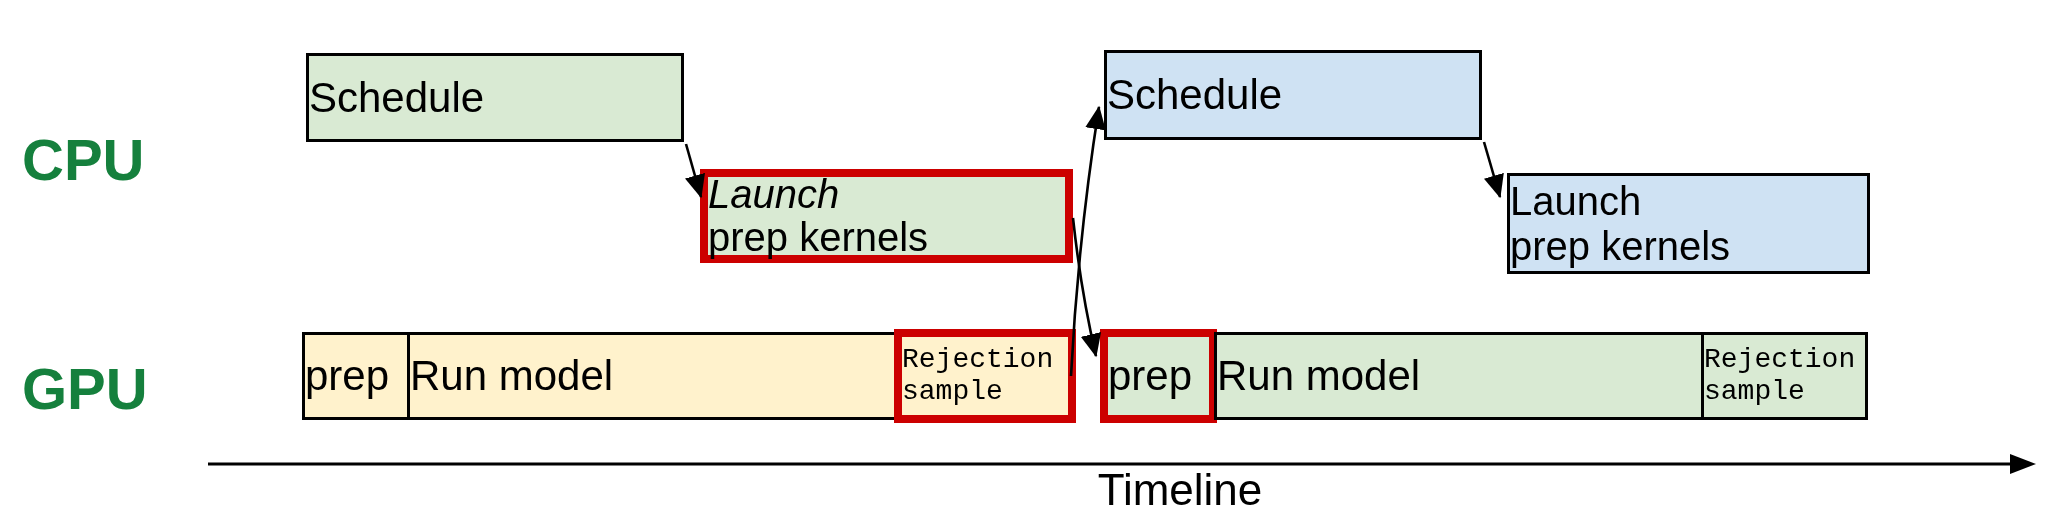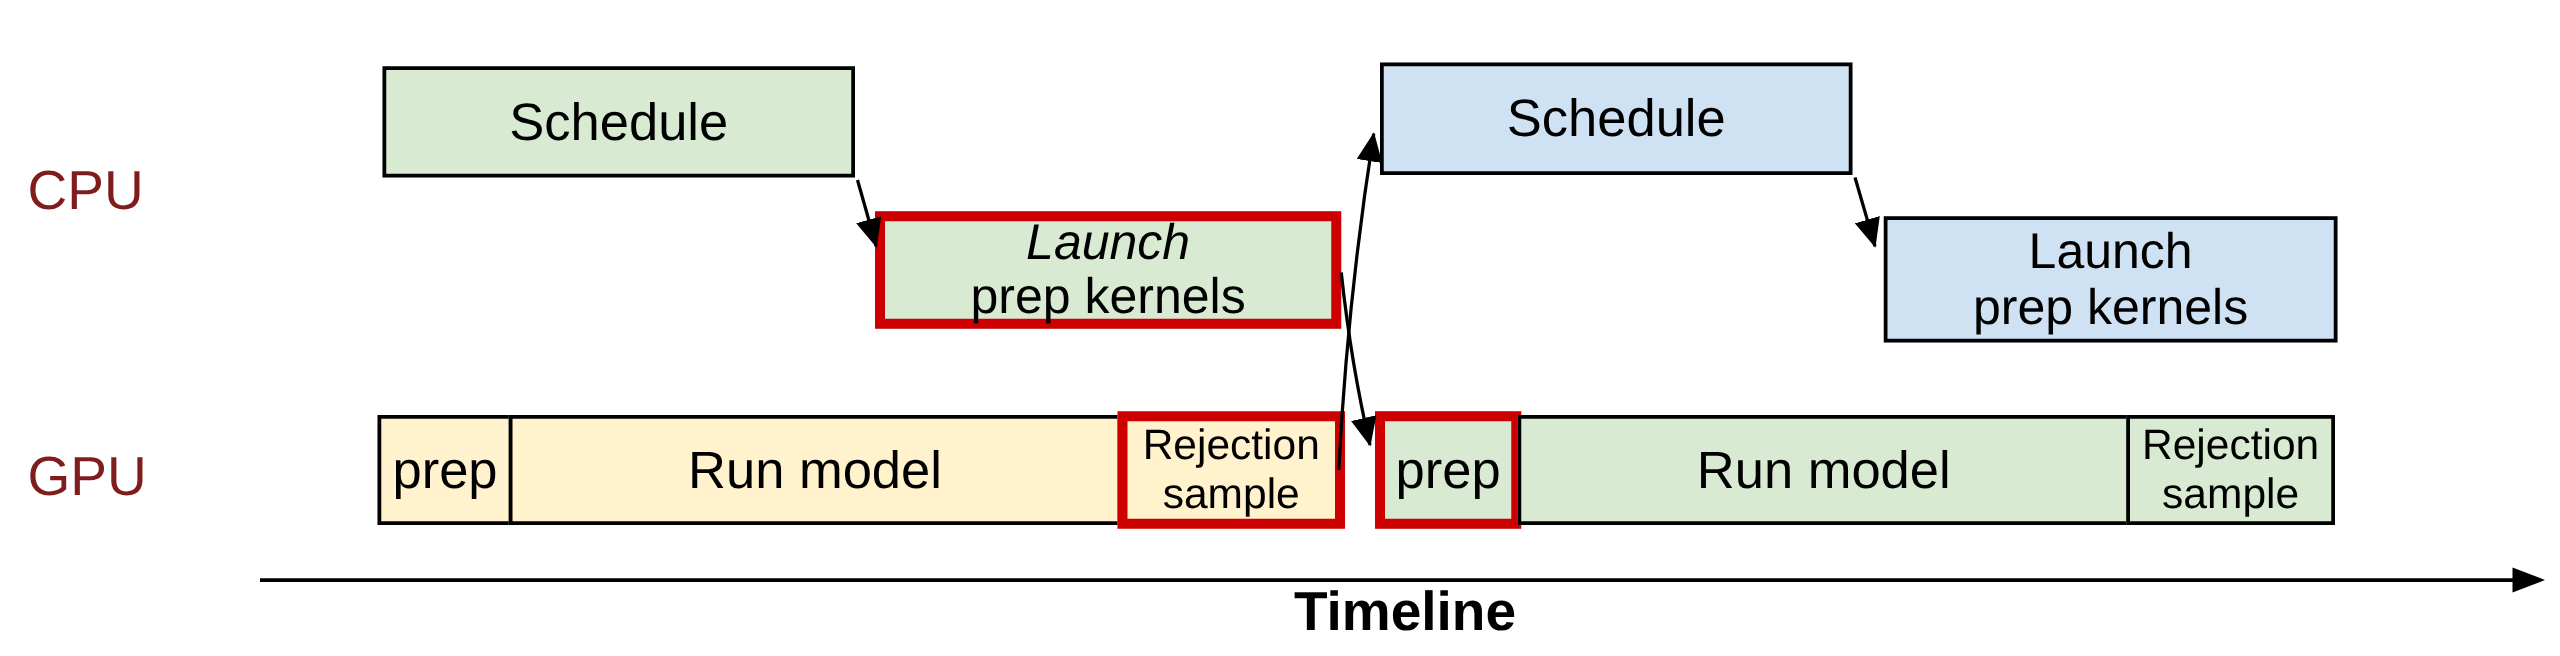--- a/index.html
+++ b/index.html
@@ -10,34 +10,34 @@
     --box-border:#000000;
     --arrow:#000000;
   }
   html,body{margin:0;padding:0;}
   body{
     width:2048px;height:525px;position:relative;overflow:hidden;
     background:#ffffff;color:#000;
     font-family:"Liberation Sans", sans-serif;
   }
   .row-label{
-    position:absolute;font-size:44px;font-weight:400;letter-spacing:0;
-    color:#7f1d1d;line-height:1;
+    position:absolute;font-size:58px;font-weight:700;letter-spacing:0;
+    color:#15803d;line-height:1;
   }
   .box{
     position:absolute;box-sizing:border-box;
     border:3px solid var(--box-border);
-    display:flex;flex-direction:column;align-items:center;justify-content:center;
+    display:flex;flex-direction:column;align-items:flex-start;justify-content:center;
     text-align:center;font-size:42px;line-height:1.12;color:#000;
   }
   .green{background:var(--green-fill);}
   .blue{background:var(--blue-fill);}
   .yellow{background:var(--yellow-fill);}
   .red-border{border:8px solid var(--red-border);}
-  .small{font-size:34px;line-height:1.15;}
+  .small{font-size:28px;line-height:1.15;font-family:Liberation Mono, monospace;}
   .italic{font-style:italic;}
   .overlay{position:absolute;left:0;top:0;pointer-events:none;}
   .timeline-label{
     position:absolute;font-size:44px;line-height:1;
     transform:translateX(-50%);
   }
 </style>
 </head>
 <body>
 
@@ -100,13 +100,13 @@
   <path d="M1073,218 Q1081,292 1096,356" stroke="#000" stroke-width="2.6" fill="none" marker-end="url(#ah)"></path>
 
   <path d="M1071,376 Q1078,240 1099,107" stroke="#000" stroke-width="2.6" fill="none" marker-end="url(#ah)"></path>
 
   <path d="M1484,142 L1500,197" stroke="#000" stroke-width="2.6" fill="none" marker-end="url(#ah)"></path>
 
   <line x1="208" y1="464" x2="2012" y2="464" stroke="#000" stroke-width="3"></line>
   <polygon points="2010,454 2036,464 2010,474" fill="#000"></polygon>
 </svg>
 
-<div class="timeline-label" style="left:1124px;top:468px;font-weight:bold;">Timeline</div>
+<div class="timeline-label" style="left:1180px;top:468px;">Timeline</div>
 
 </body></html>

